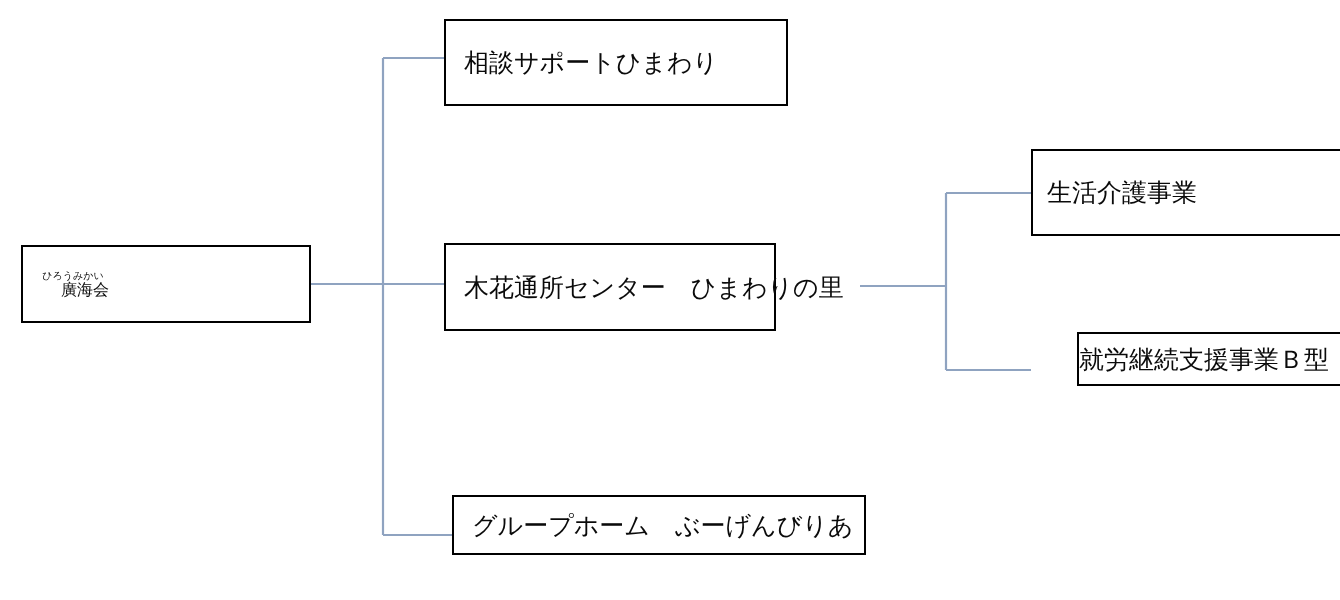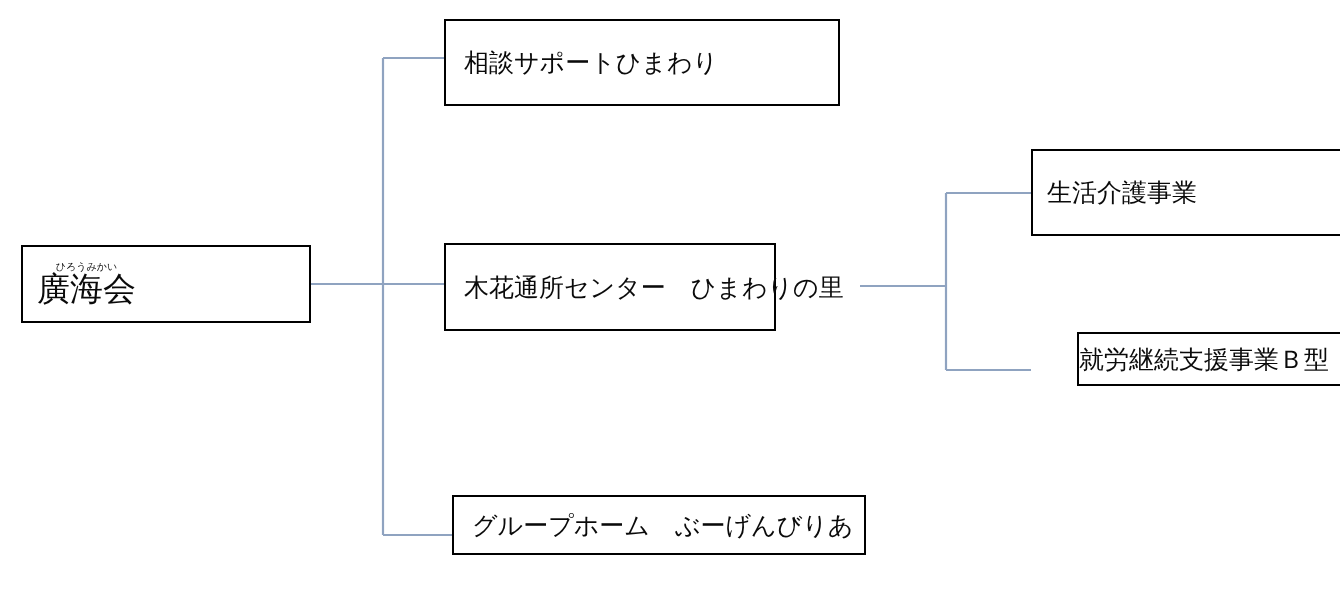--- a/index.html
+++ b/index.html
@@ -65,33 +65,34 @@
   .ruby-text {
     font-size: 10px;
     letter-spacing: 0px;
     line-height: 1;
     margin-bottom: 1px;
     color: #0a0a0a;
     white-space: pre;
     font-family: "Liberation Serif", "DejaVu Serif", serif;
   }
   .ruby-base {
-    font-size: 33px;
+    font-size: 16px;
     line-height: 1;
     white-space: pre;
+    margin-left: 24px;
   }
   .root-inner {
     display: inline-flex;
     align-items: flex-end;
   }
   
   #node-soudan {
     left: 444px;
     top: 19px;
-    width: 396px;
+    width: 344px;
     height: 87px;
     padding-left: 18px;
   }
   #node-kihana {
     left: 444px;
     top: 243px;
     width: 332px;
     height: 88px;
     padding-left: 18px;
   }

